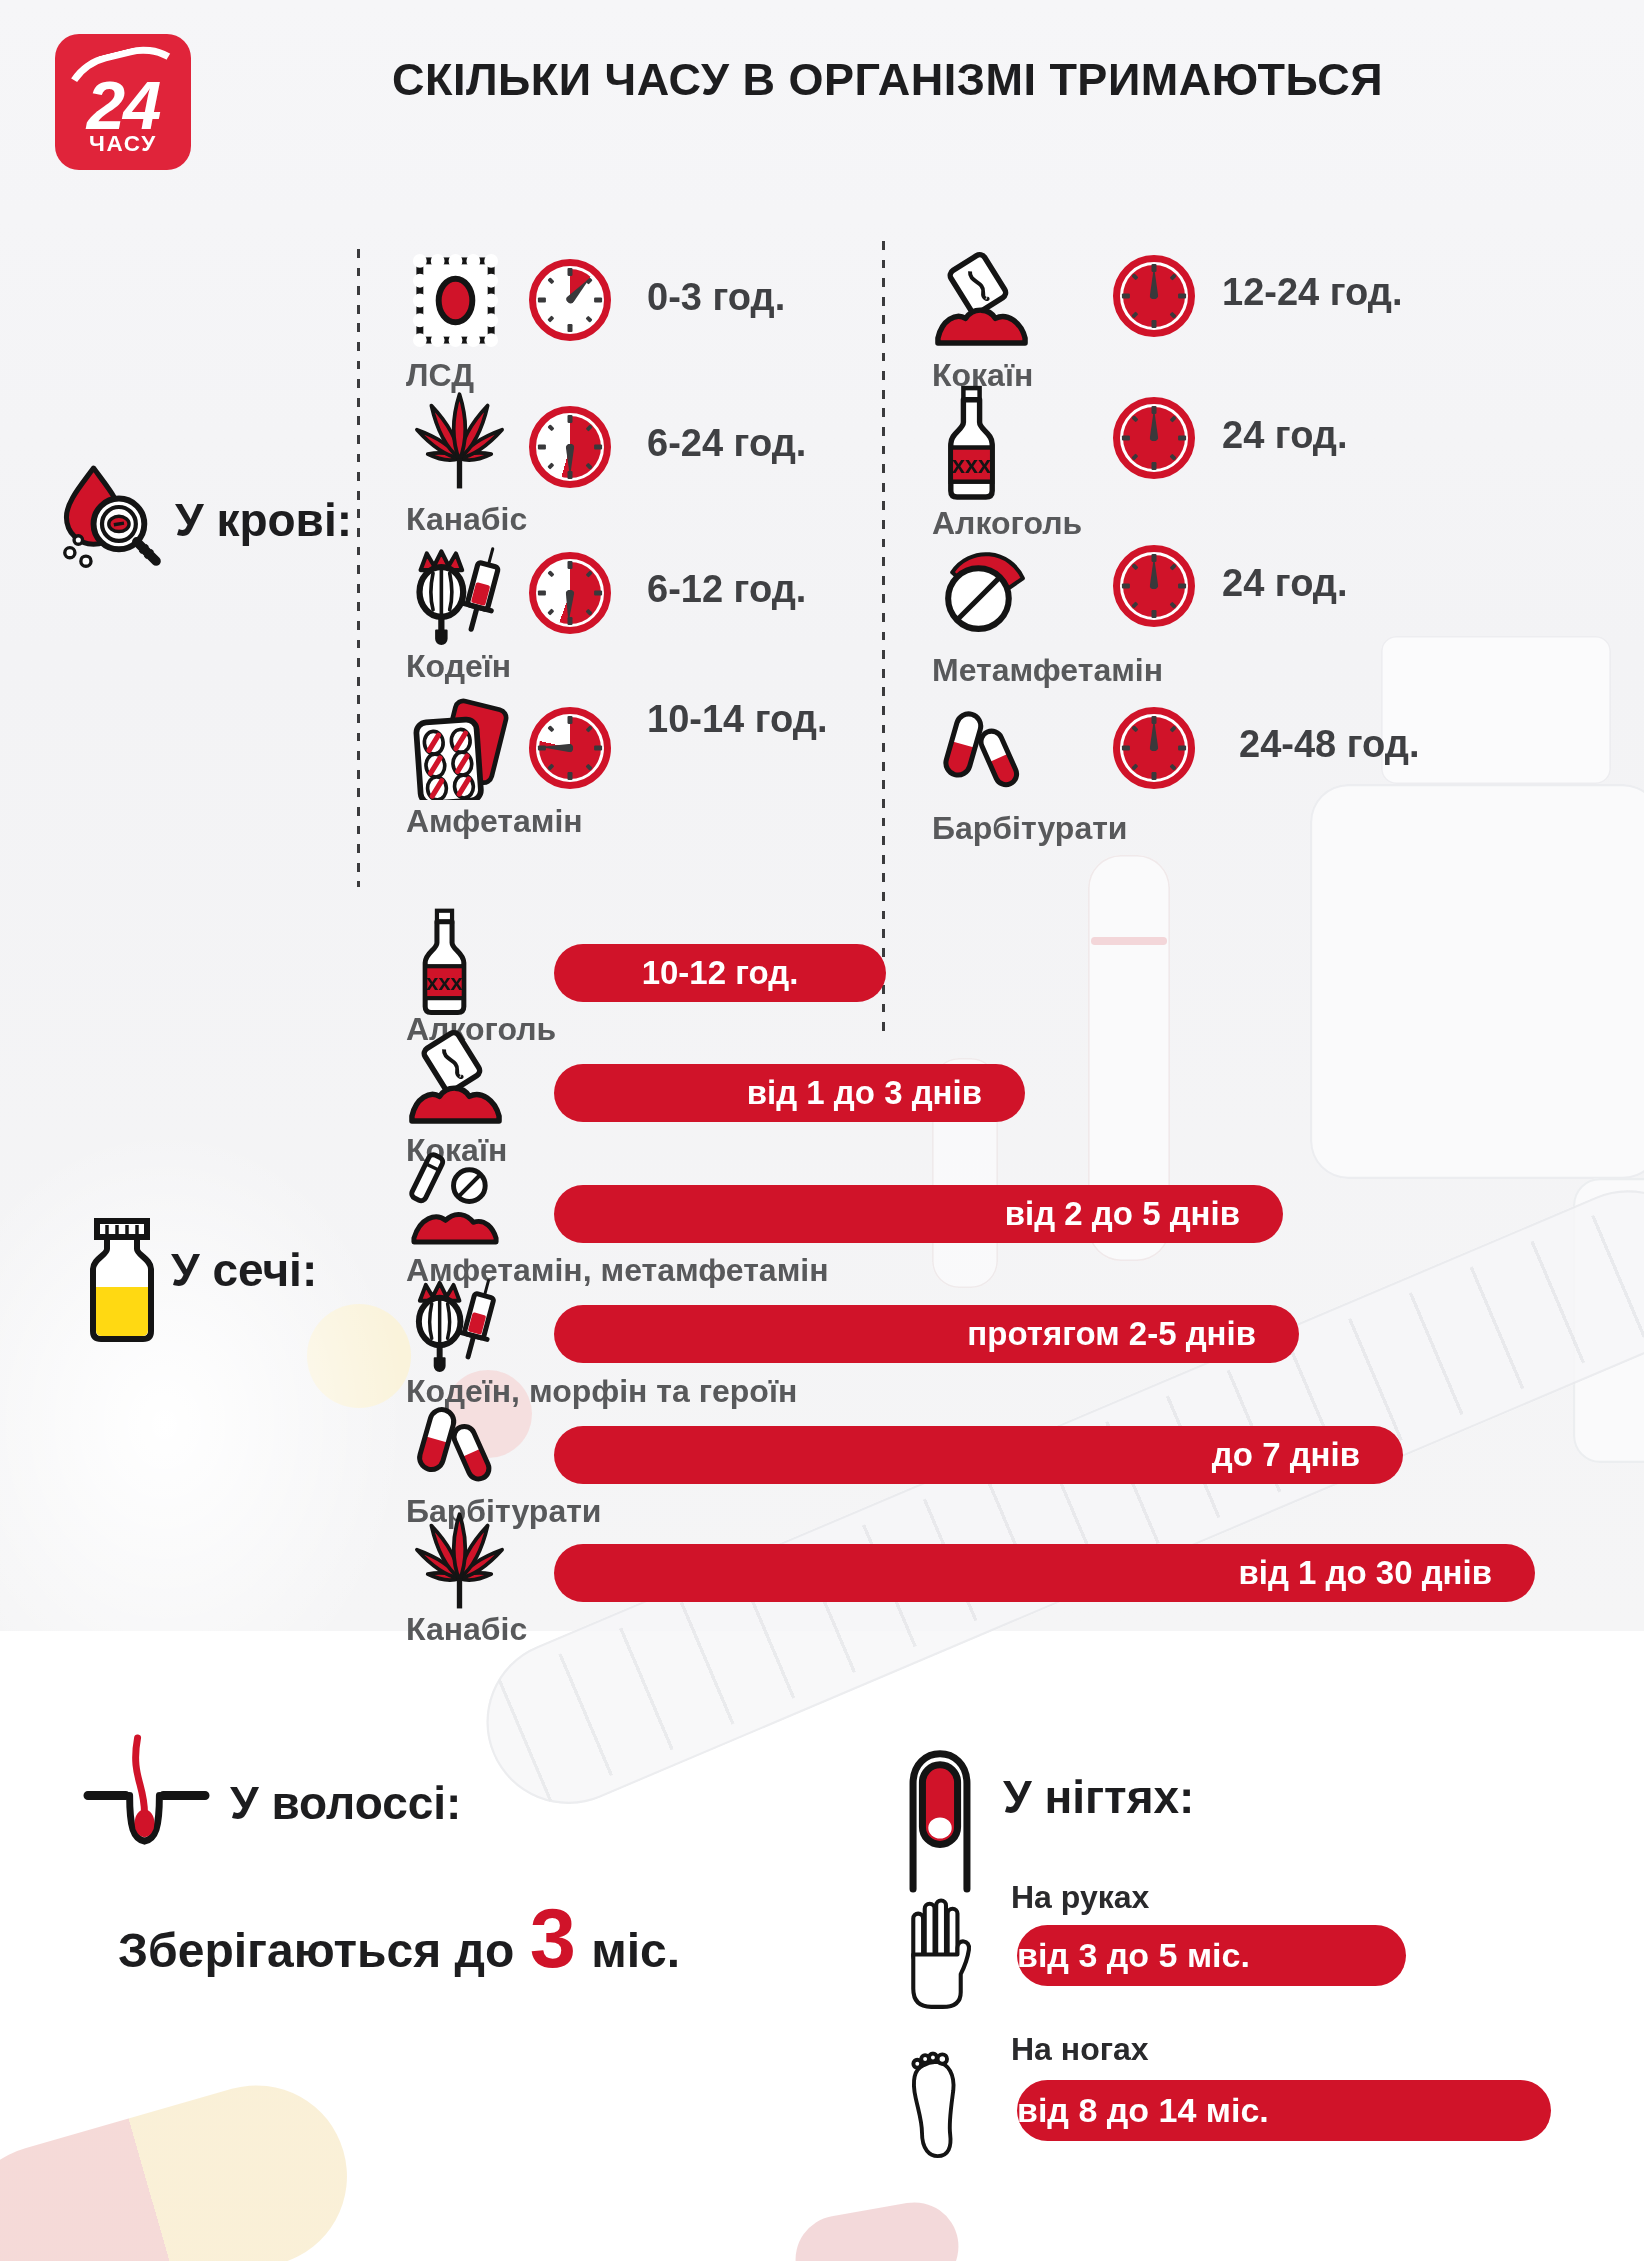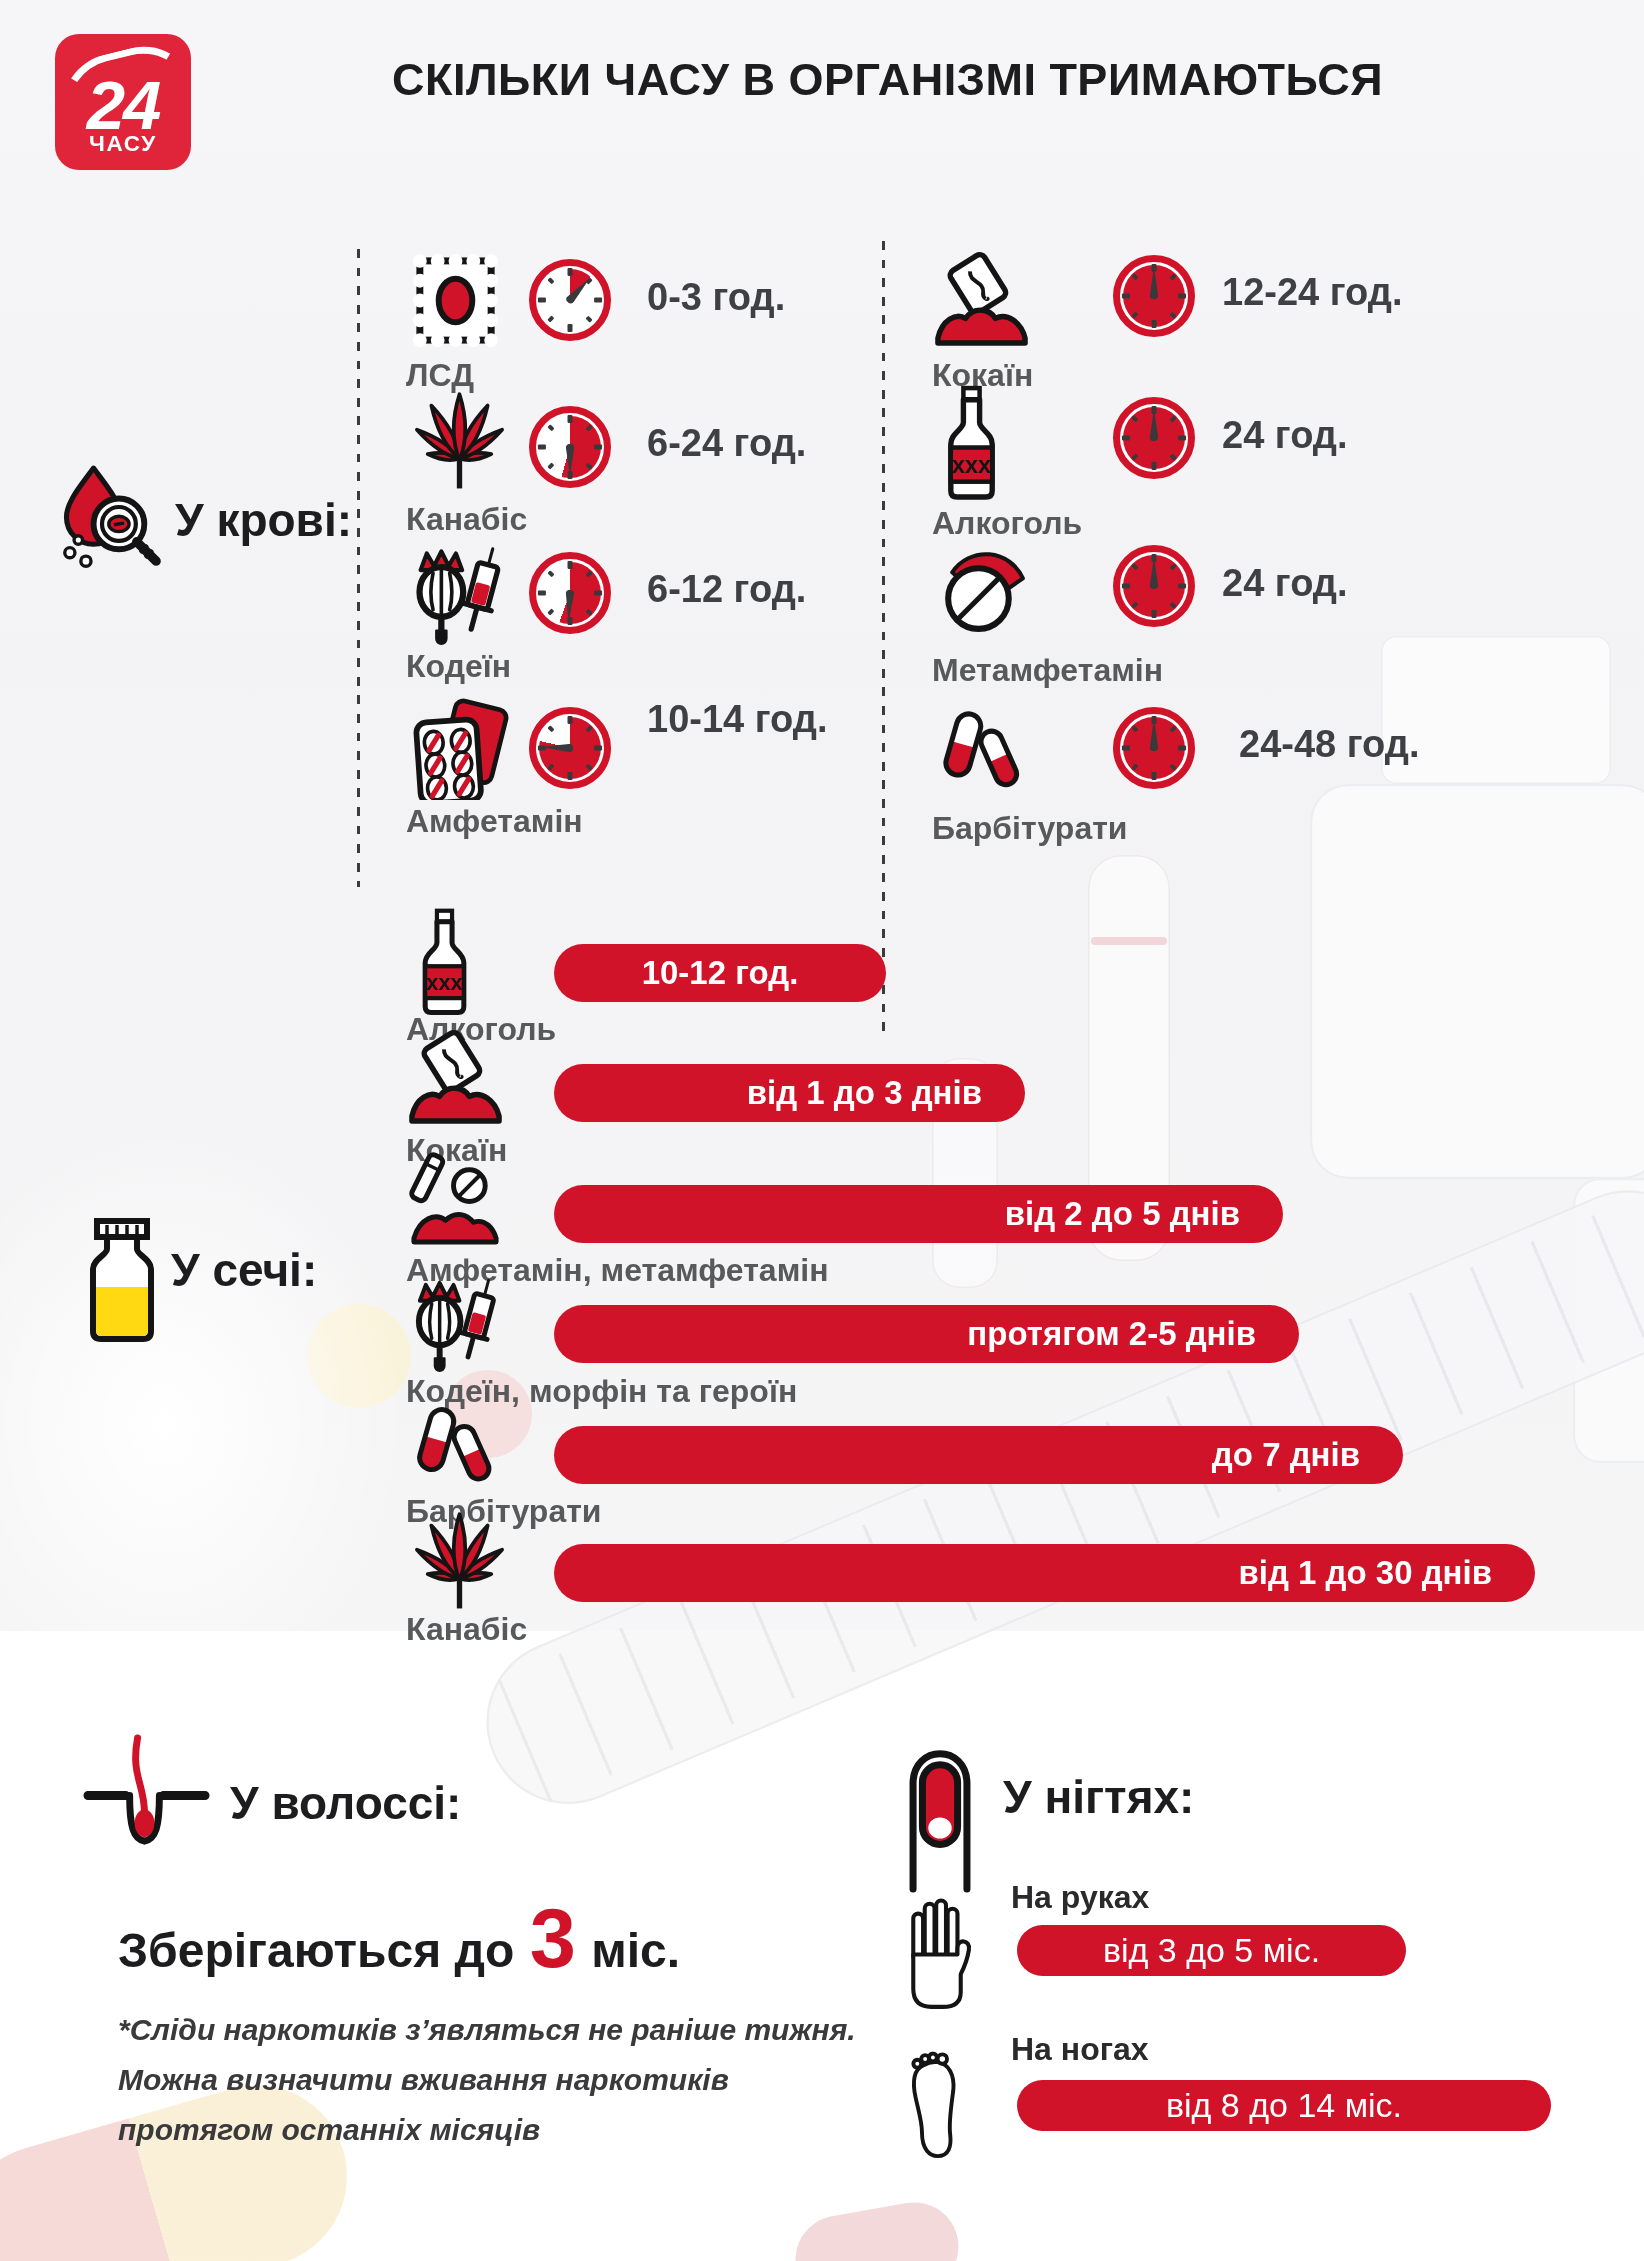--- a/index.html
+++ b/index.html
@@ -67,22 +67,22 @@
   .clock i.d{width:3.8px;height:6px;transform:translate(-50%,-50%) rotate(var(--a)) translateY(-27px);}
   .clock .hand{position:absolute;left:50%;top:50%;width:9.3px;height:33px;background:#39393b;
          transform-origin:50% 90%;transform:translate(-50%,-90%) rotate(var(--hand,0deg));
          clip-path:polygon(50% 0,100% 100%,0 100%);border-radius:4.4px;}
 
   .bar{position:absolute;height:58px;background:var(--red);border-radius:32px;color:#fff;
        font-weight:bold;font-size:33px;display:flex;align-items:center;box-sizing:border-box;white-space:nowrap;}
   .bar.center{justify-content:center;}
   .bar.right{justify-content:flex-end;padding-right:43px;}
 
-  .badge{position:absolute;height:51px;background:var(--red);border-radius:32px;color:#fff;
-       font-weight:normal;font-size:34px;display:flex;align-items:center;justify-content:center;white-space:nowrap;}
+  .badge{position:absolute;height:61px;background:var(--red);border-radius:32px;color:#fff;
+       font-weight:bold;font-size:34px;display:flex;align-items:center;justify-content:flex-start;white-space:nowrap;}
 
   .hair-statement{position:absolute;left:118px;top:1897px;font-weight:bold;color:var(--ink);font-size:48px;
                   display:flex;align-items:baseline;gap:15.3px;white-space:nowrap;}
   .hair-statement .big{font-size:83px;color:var(--red);line-height:1;}
   .footnote{position:absolute;left:118px;top:2005px;width:767px;font-size:30px;font-style:italic;
             font-weight:bold;color:#3a3a3c;line-height:1.66;}
   .nail-label{position:absolute;font-size:32px;font-weight:bold;color:#2a2a2c;}
 
   svg text{font-family:"Liberation Sans",sans-serif;font-weight:bold;}
 </style>
@@ -501,21 +501,20 @@
   <svg class="ic" style="left:82px;top:1732px;width:129px;height:129px" viewBox="0 0 235 235" width="129" height="129">
       <use href="#sym-follicle"></use>
     </svg>
   <div class="sec" style="left:230px;top:1776px">У волоссі:</div>
 
   <div class="hair-statement">
     <span>Зберігаються до</span>
     <span class="big">3</span>
     <span>міс.</span>
   </div>
-  <div class="footnote">*Сліди наркотиків з’являться не раніше тижня. Можна визначити вживання наркотиків протягом останніх місяців</div>
 
   <svg class="ic" style="left:899px;top:1732px;width:82px;height:164px" viewBox="0 0 150 300" width="82" height="164">
       <use href="#sym-nail"></use>
     </svg>
   <div class="sec" style="left:1003px;top:1770px">У нігтях:</div>
 
   <div class="nail-label" style="left:1011px;top:1879px">На руках</div>
   <svg class="ic" style="left:892px;top:1897px;width:90px;height:115px" viewBox="0 0 165 210" width="90" height="115">
       <use href="#sym-hand"></use>
     </svg>

